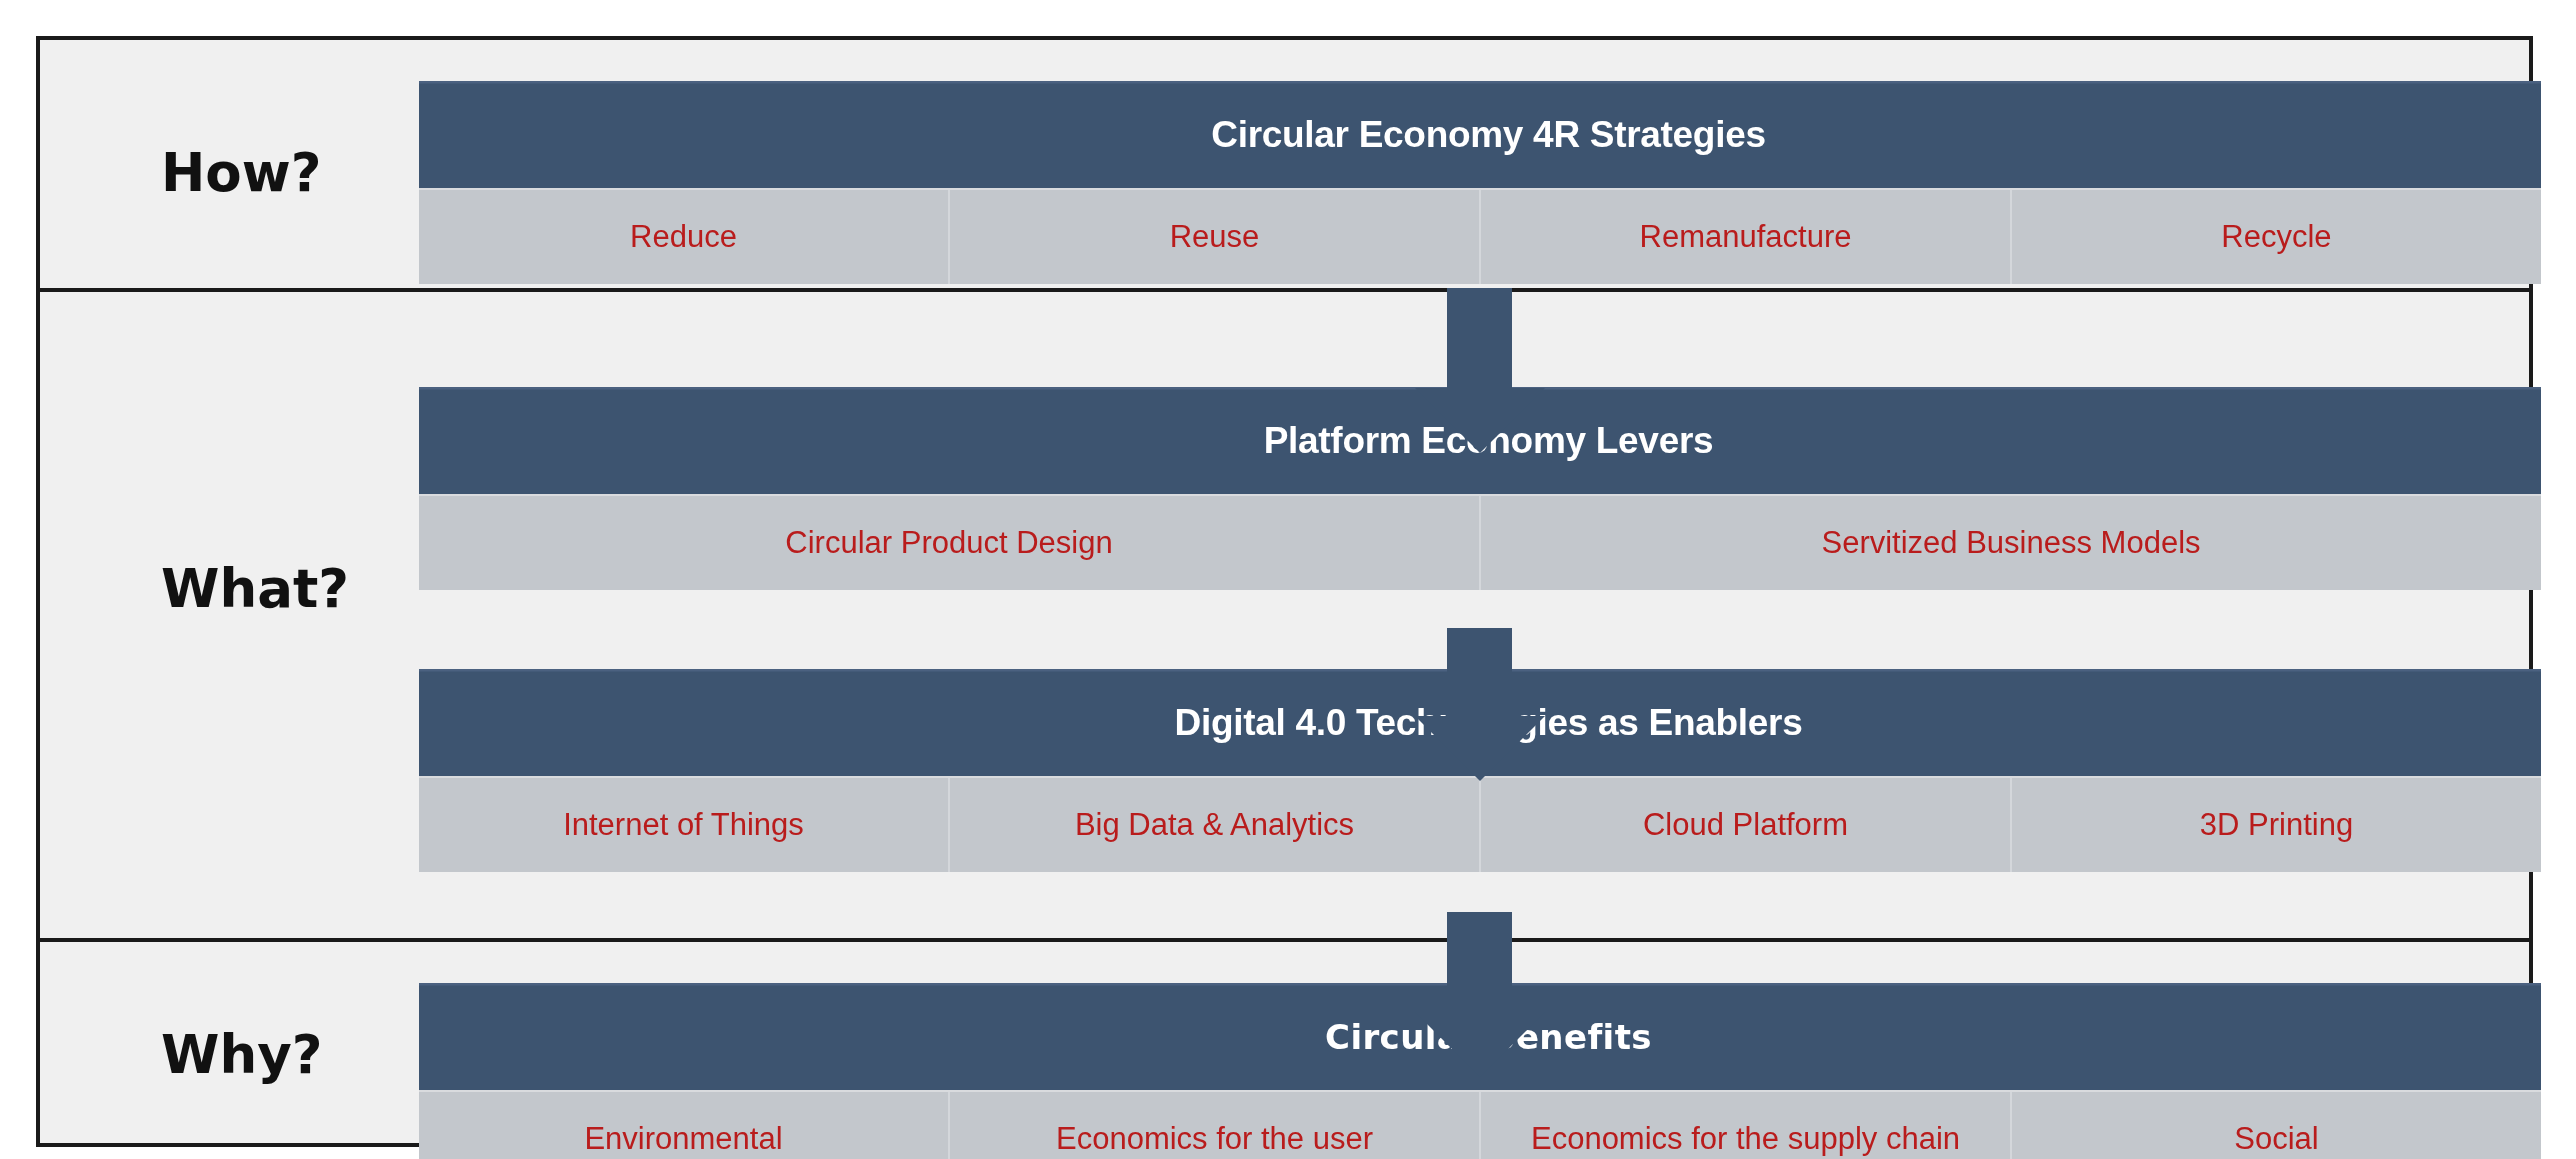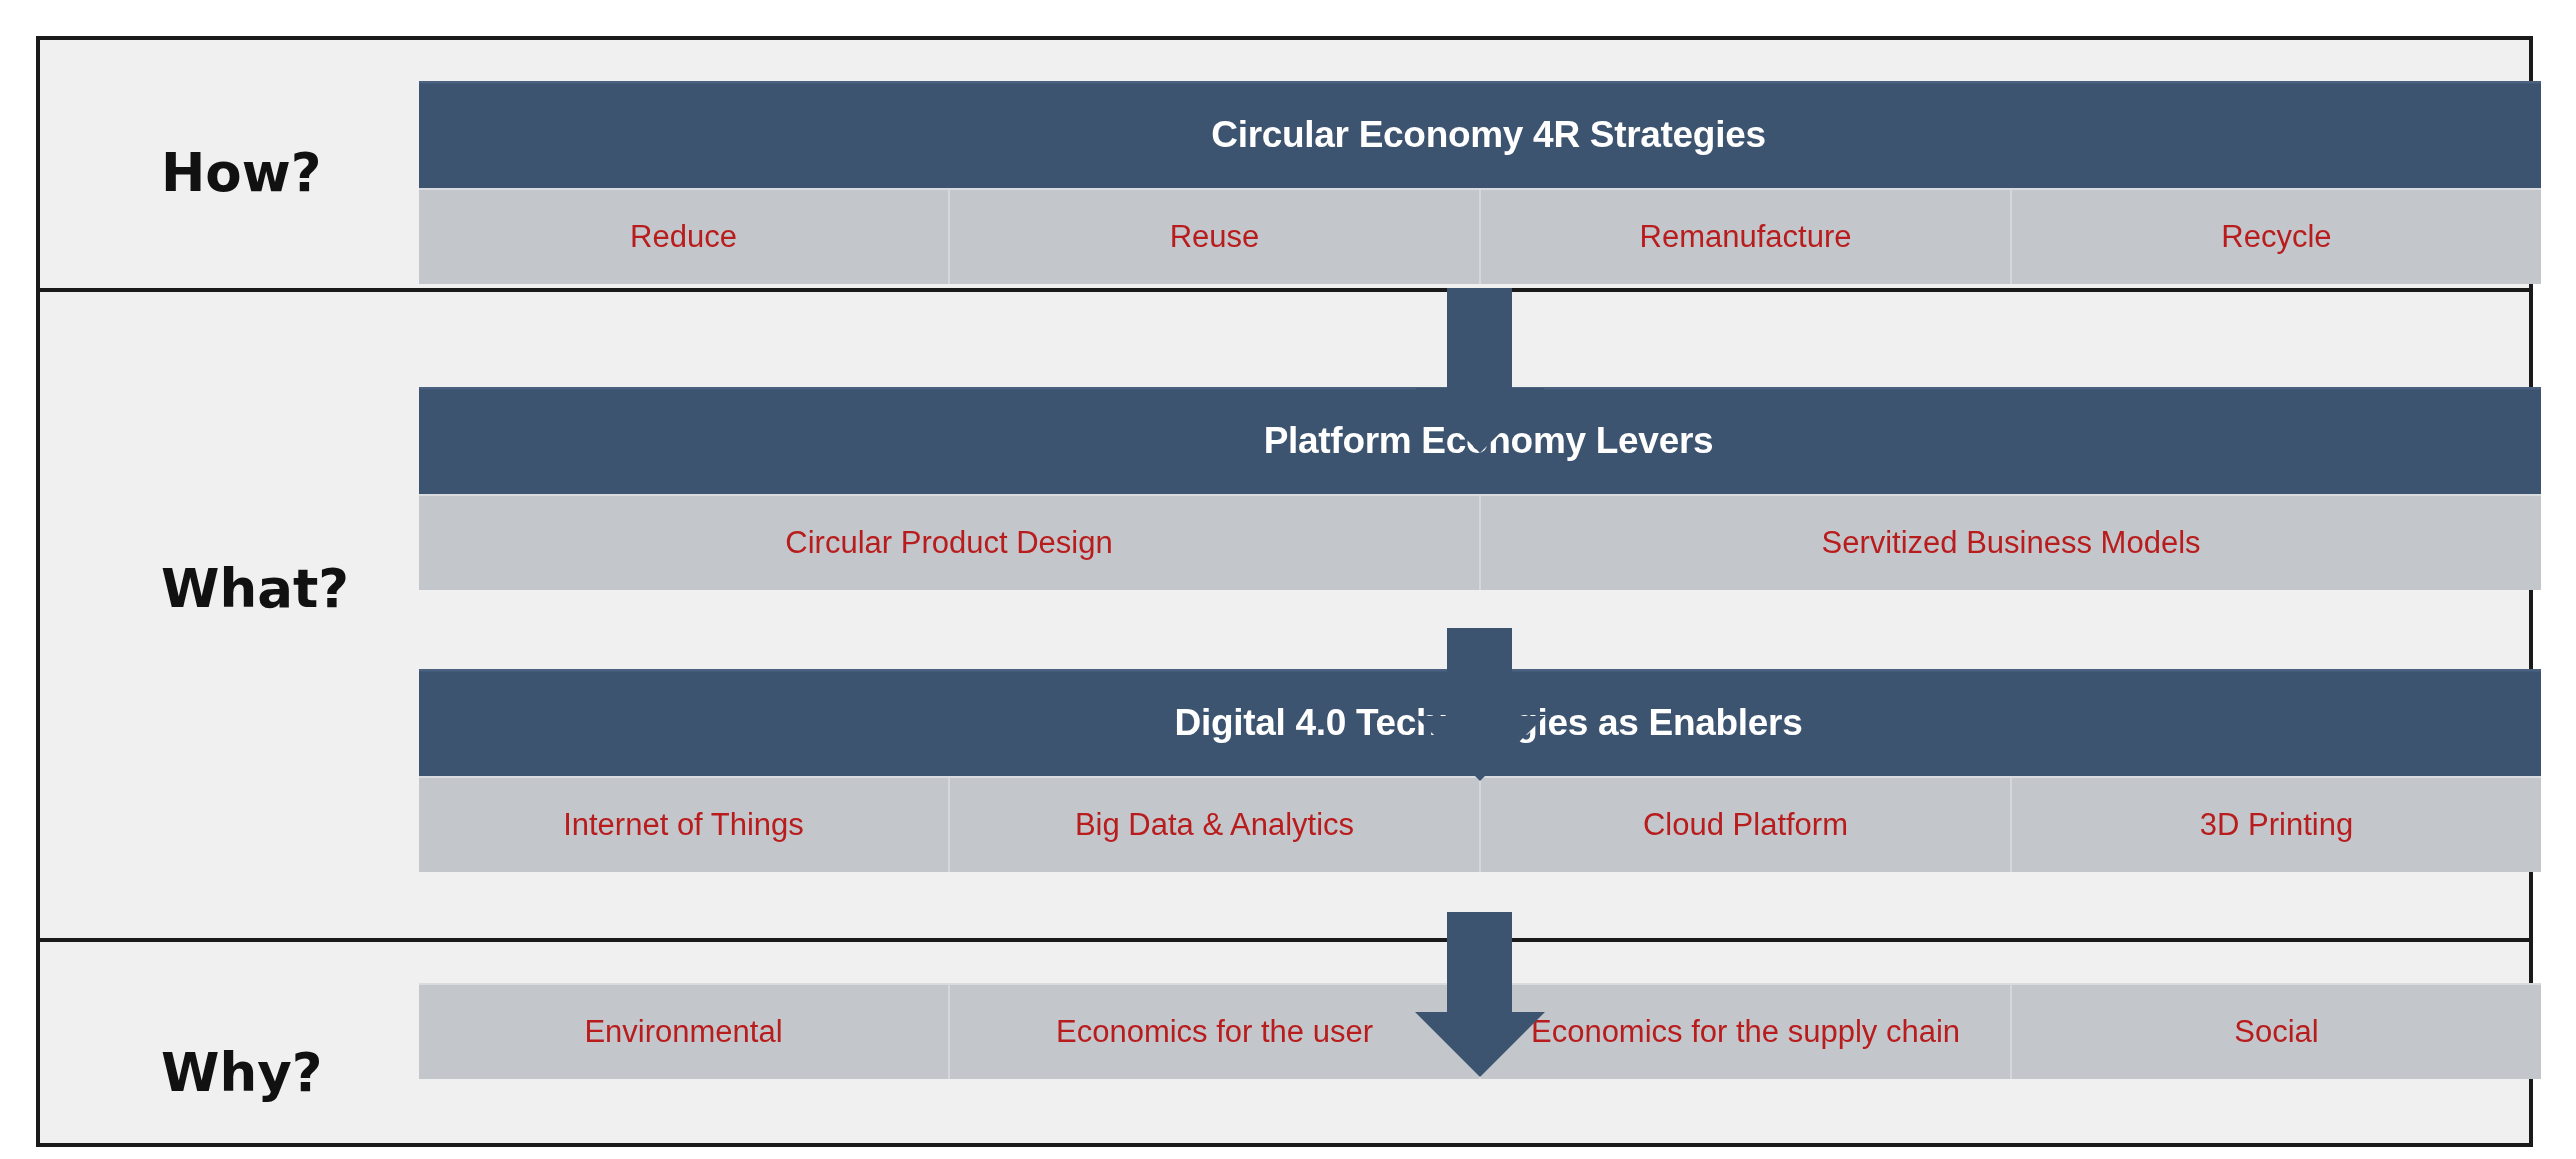--- a/index.html
+++ b/index.html
@@ -41,21 +41,21 @@
     font-size:53px;
     color:#111111;
     font-family:"DejaVu Sans", sans-serif;
     font-weight:700;
     letter-spacing:0px;
     white-space:nowrap;
     margin-left:44px;
   }
   .band.how   .band-label{ top:102px; }
   .band.what  .band-label{ top:266px; }
-  .band.why   .band-label{ top:100px; }
+  .band.why   .band-label{ top:82px; }
 
   
   .block{
     position:absolute;
     left:379px;
     width:2122px;
     box-sizing:border-box;
   }
   .block-header{
     height:107px;
@@ -160,20 +160,21 @@
           <div class="cell">Cloud Platform</div>
           <div class="cell">3D Printing</div>
         </div>
       </div>
     </div>
 
     <div class="band why">
       <div class="band-label">Why?</div>
 
       <div class="block" style="top:41px;">
+        <div class="block-header wide-font">Circular Benefits</div>
         <div class="block-cells">
           <div class="cell">Environmental</div>
           <div class="cell">Economics for the user</div>
           <div class="cell">Economics for the supply chain</div>
           <div class="cell">Social</div>
         </div>
       </div>
     </div>
 
     <div class="arrow" style="left:1375px;top:248px;height:165px;">

